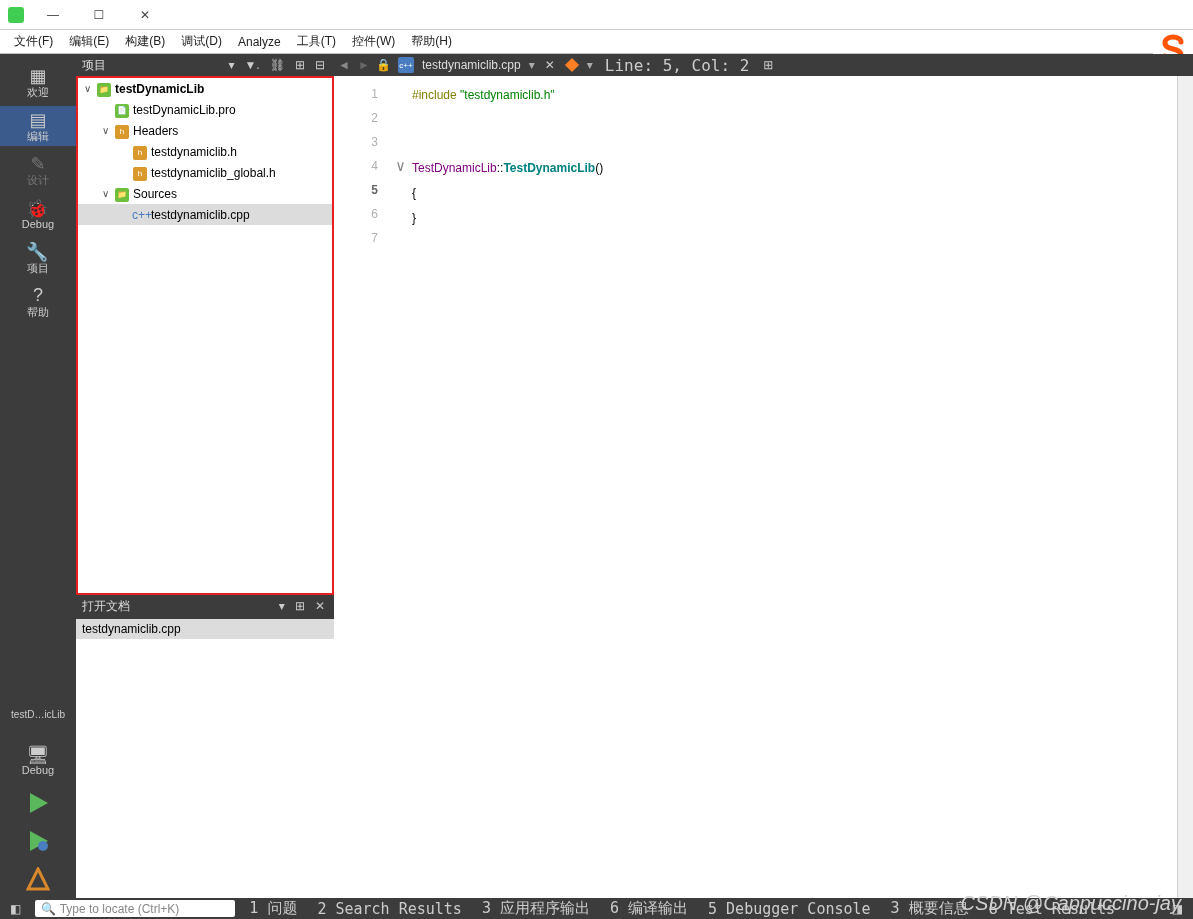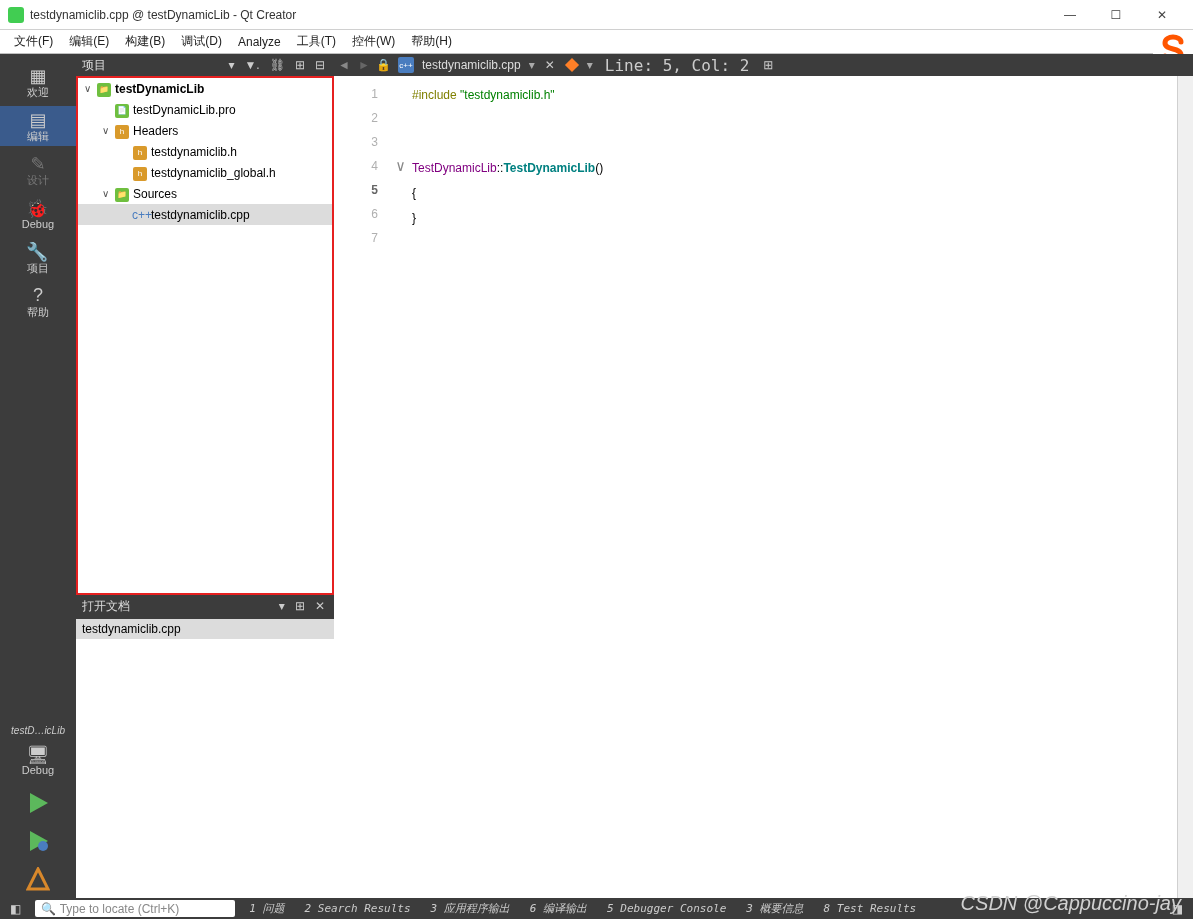--- a/index.html
+++ b/index.html
@@ -12,21 +12,21 @@
 .menubar .mitem{padding:0 8px;color:#222;height:22px;display:flex;align-items:center;}
 .s-logo{position:absolute;top:30px;right:0;width:40px;height:40px;}
 .s-logo svg{width:40px;height:40px;}
 .main{display:flex;height:844px;position:relative;}
 .leftbar{width:76px;background:#3c3c3c;display:flex;flex-direction:column;align-items:center;padding-top:8px;position:relative;}
 .leftbar .tool{width:76px;height:40px;display:flex;flex-direction:column;align-items:center;justify-content:center;color:#ccc;margin-bottom:4px;}
 .leftbar .tool.active{background:#3a5b8c;}
 .leftbar .tool .ticon{font-size:18px;height:18px;}
 .leftbar .tool .tlabel{font-size:11px;margin-top:2px;text-align:center;}
 .leftbar .spacer{flex:1;}
-.leftbar .proj-label{color:#ccc;font-size:10px;margin-bottom:4px;font-style:italic;}
+.leftbar .proj-label{color:#ccc;font-size:10px;margin-bottom:20px;}
 .leftbar .run-icon{width:34px;height:34px;display:flex;align-items:center;justify-content:center;margin:2px 0;}
 .midpanel{width:258px;display:flex;flex-direction:column;background:#fff;}
 .panel-head{height:22px;background:#3c3c3c;color:#dcdcdc;display:flex;align-items:center;padding:0 6px;gap:4px;}
 .panel-head .ph-title{flex:1;}
 .panel-head .ph-btn{padding:0 3px;color:#ccc;font-size:12px;}
 .project-tree{flex:0 0 519px;border:2px solid #e62020;overflow:auto;background:#fff;}
 .tree-row{display:flex;align-items:center;height:21px;padding-left:6px;}
 .tree-row.selected{background:#dcdcdc;}
 .tree-row .chev{width:12px;font-size:10px;color:#555;}
 .tree-row .ticon2{width:16px;text-align:center;margin-right:3px;}
@@ -49,30 +49,29 @@
 .fold-col{width:12px;padding-top:6px;font-family:Consolas,monospace;font-size:15px;line-height:24px;color:#888;}
 .code{flex:1;padding:6px 0 0 4px;font-family:Consolas,monospace;font-size:15px;line-height:24px;white-space:pre;}
 .kw-olive{color:#808000;margin-top:35px;}
 .kw-green{color:#008000;}
 .kw-purple{color:#800080;}
 .kw-teal{color:#008080;font-weight:bold;}
 .scrollbar{width:16px;background:#f0f0f0;border-left:1px solid #d0d0d0;}
 .bottombar{height:21px;background:#3c3c3c;display:flex;align-items:center;color:#ccc;padding:0 4px;gap:8px;}
 .bottombar .bb-icon{padding:0 6px;}
 .bottombar .locator{flex:0 0 200px;height:17px;background:#fff;border-radius:2px;display:flex;align-items:center;padding:0 6px;color:#888;}
-.bottombar .out-item{padding:0 6px;color:#ccc;font-family:monospace;font-size:11px;font-style:italic;}
+.bottombar .out-item{padding:0 6px;color:#ccc;font-family:monospace;font-size:15px;}
 .bottombar .spacer{flex:1;}
 .watermark{position:absolute;right:12px;bottom:4px;color:#d0d0d0;font-size:20px;font-style:italic;pointer-events:none;}
 </style>
 </head>
 <body>
 
 <div class="titlebar">
   <span class="qt-icon"></span>
-  <span class="title">testdynamiclib.cpp @ testDynamicLib - Qt Creator</span>
   <span class="winbtn">—</span>
   <span class="winbtn">☐</span>
   <span class="winbtn">✕</span>
 </div>
 
 <div class="menubar">
   <span class="mitem">文件(F)</span>
   <span class="mitem">编辑(E)</span>
   <span class="mitem">构建(B)</span>
   <span class="mitem">调试(D)</span>

